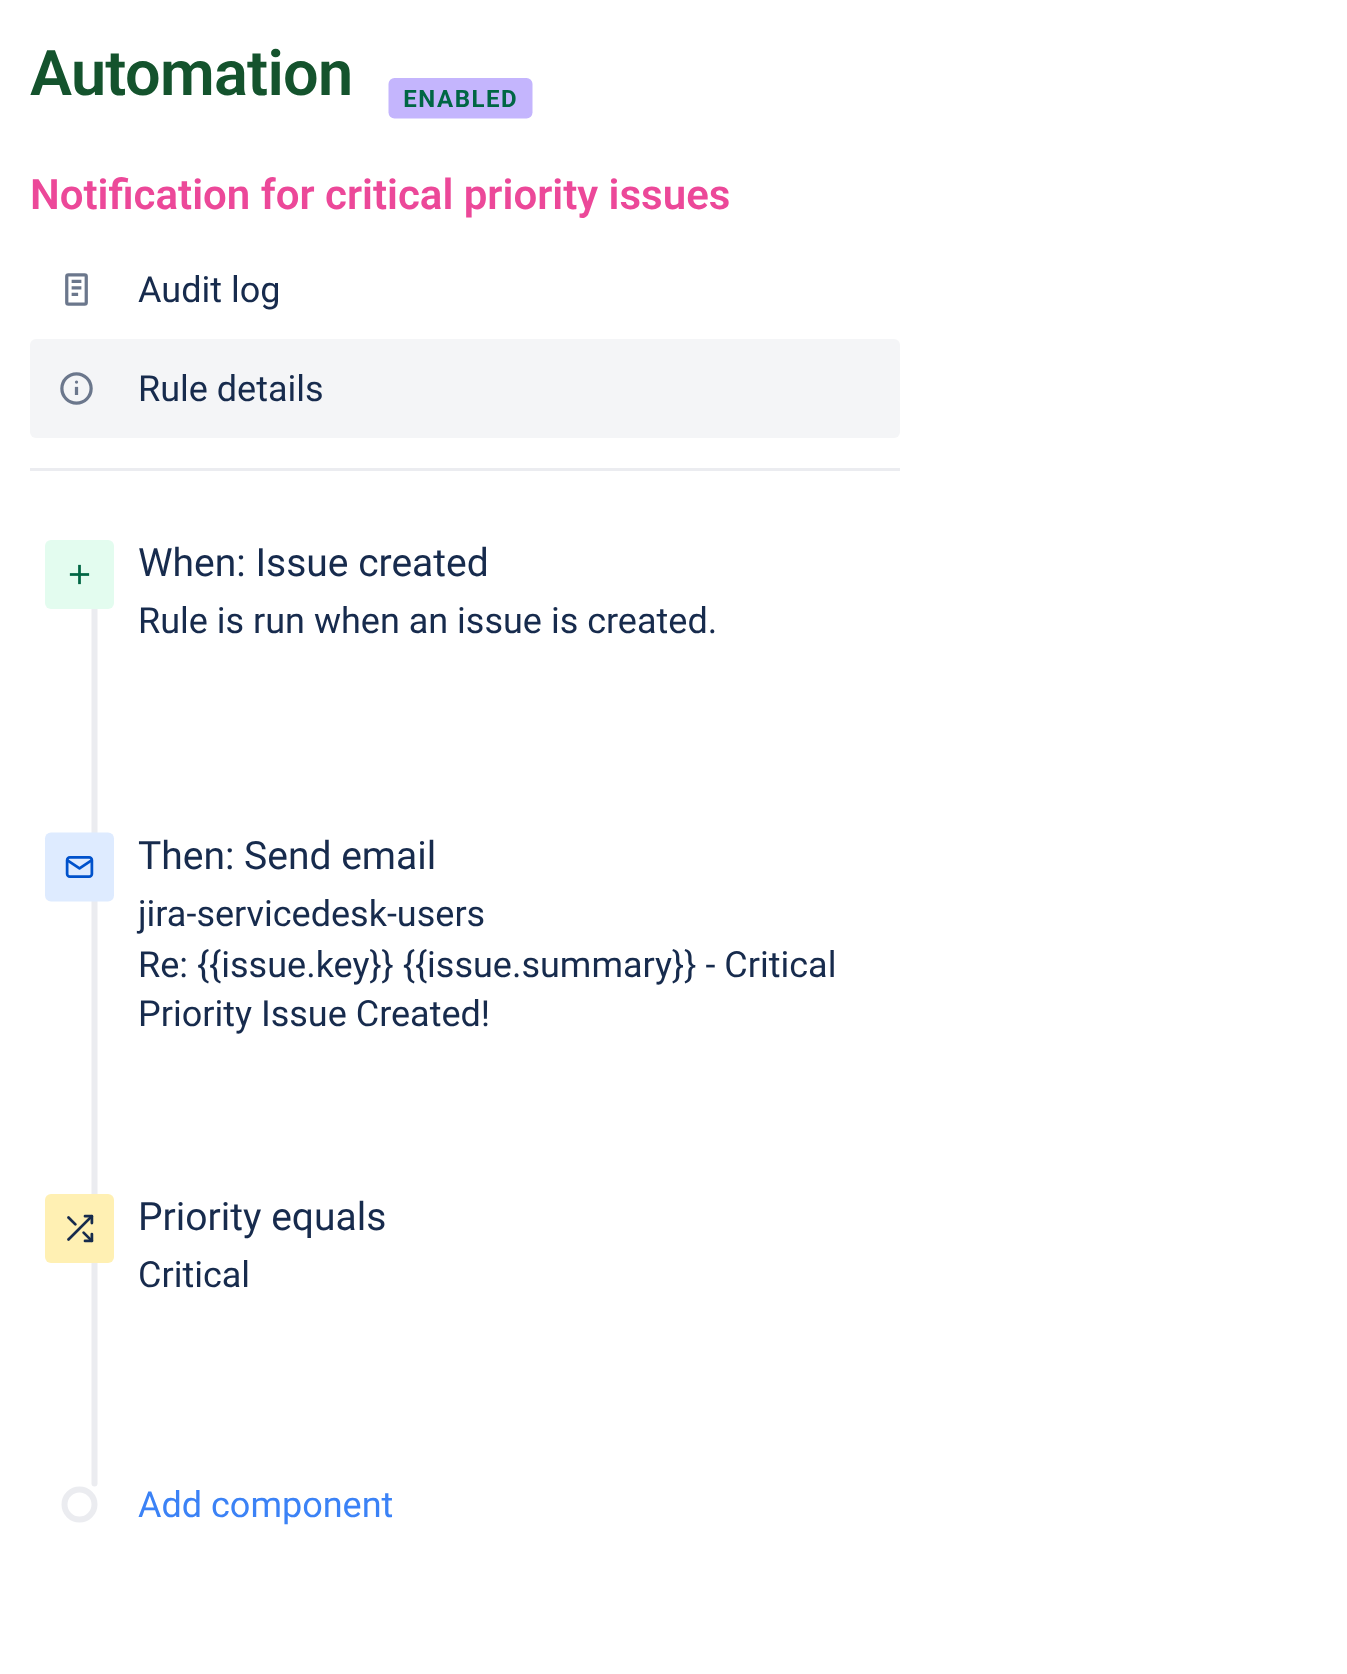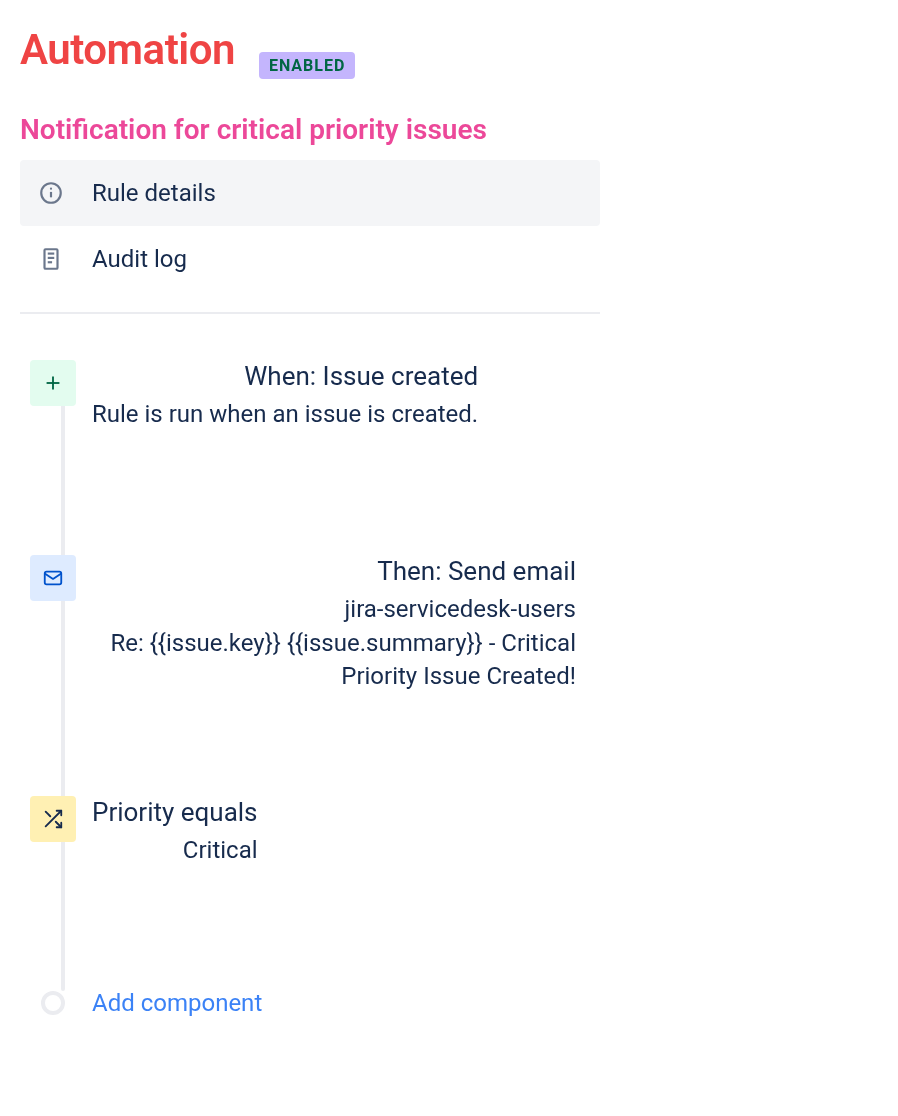--- a/index.html
+++ b/index.html
@@ -18,21 +18,21 @@
   .header-row {
     display: flex;
     align-items: center;
     gap: 24px;
     margin-bottom: 34px;
   }
   .page-title {
     font-size: 42px;
     font-weight: 600;
     letter-spacing: -0.5px;
-    color: #ef4444;
+    color: #14532d;
   }
   .status-badge {
     display: inline-block;
     padding: 4px 10px;
     border-radius: 4px;
     background: #c4b5fd;
     color: #006644;
     font-size: 16px;
     font-weight: 700;
     letter-spacing: 1px;
@@ -103,21 +103,20 @@
     margin-top: 2px;
   }
   .flow-icon.green { background: #E3FCEF; color: #006644; }
   .flow-icon.yellow { background: #FFF0B3; color: #172B4D; }
   .flow-icon.blue { background: #DEEBFF; color: #0052CC; }
   .flow-icon svg { width: 22px; height: 22px; }
   .flow-body {
     padding-left: 16px;
     padding-top: 2px;
     max-width: 500px;
-    text-align: right;
   }
   .flow-title {
     font-size: 26px;
     font-weight: 400;
     color: #172B4D;
     line-height: 1.3;
   }
   .flow-desc {
     font-size: 24px;
     color: #172B4D;
@@ -153,40 +152,40 @@
 <div class="page">
 
   <div class="header-row">
     <span class="page-title">Automation</span>
     <span class="status-badge">ENABLED</span>
   </div>
 
   <div class="rule-name">Notification for critical priority issues</div>
 
   <div class="sidebar-list">
-    <div class="sidebar-item active">
-      <span class="icon-slot">
-        <svg viewBox="0 0 24 24" fill="none" stroke="currentColor" stroke-width="2">
-          <circle cx="12" cy="12" r="9"></circle>
-          <circle cx="12" cy="8" r="1" fill="currentColor" stroke="none"></circle>
-          <line x1="12" y1="11" x2="12" y2="16"></line>
-        </svg>
-      </span>
-      <span>Rule details</span>
-    </div>
     <div class="sidebar-item">
       <span class="icon-slot">
         <svg viewBox="0 0 24 24" fill="none" stroke="currentColor" stroke-width="2">
           <rect x="6" y="3" width="12" height="18" rx="1"></rect>
           <line x1="9" y1="7" x2="15" y2="7"></line>
           <line x1="9" y1="11" x2="15" y2="11"></line>
           <line x1="9" y1="15" x2="13" y2="15"></line>
         </svg>
       </span>
       <span>Audit log</span>
+    </div>
+    <div class="sidebar-item active">
+      <span class="icon-slot">
+        <svg viewBox="0 0 24 24" fill="none" stroke="currentColor" stroke-width="2">
+          <circle cx="12" cy="12" r="9"></circle>
+          <circle cx="12" cy="8" r="1" fill="currentColor" stroke="none"></circle>
+          <line x1="12" y1="11" x2="12" y2="16"></line>
+        </svg>
+      </span>
+      <span>Rule details</span>
     </div>
   </div>
 
   <div class="flow">
     <div class="flow-line"></div>
 
     <div class="flow-step">
       <div class="flow-icon green">
         <svg viewBox="0 0 24 24" fill="none" stroke="currentColor" stroke-width="2">
           <line x1="12" y1="5" x2="12" y2="19"></line>

